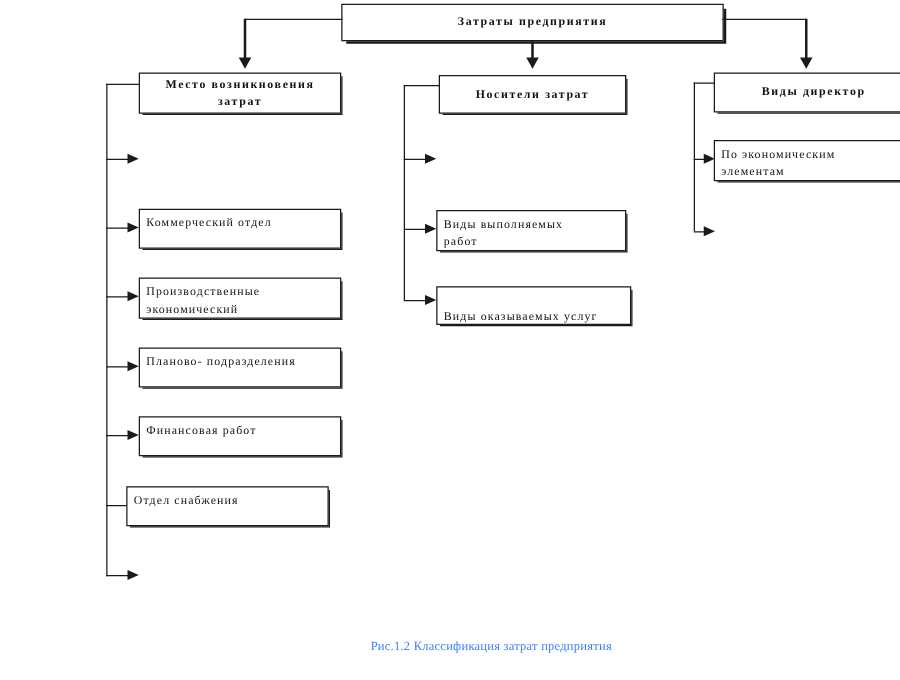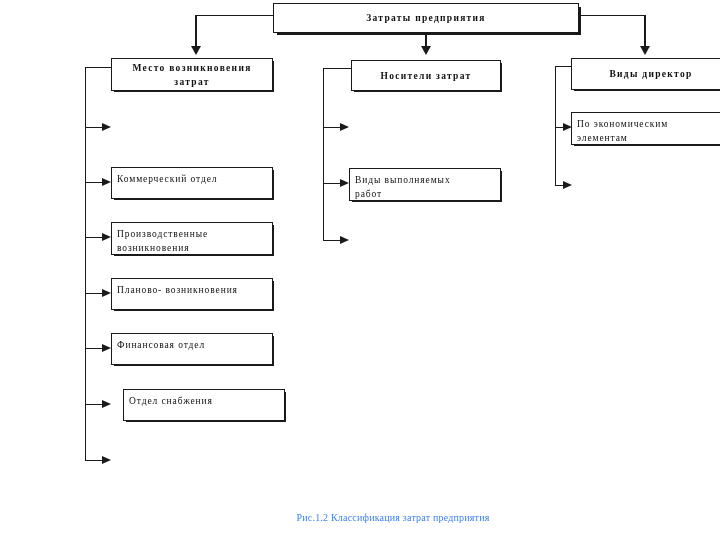--- a/index.html
+++ b/index.html
@@ -117,38 +117,38 @@
   <div class="hline" style="left:52px;top:182px;width:18px;"></div>
   <div class="arrow-right" style="left:69px;top:178px;"></div>
   <div class="box leaf pad-top" style="left:78px;top:167px;width:162px;height:32px;">
     <span class="lbl">Коммерческий отдел</span>
   </div>
 
   <div class="hline" style="left:52px;top:237px;width:18px;"></div>
   <div class="arrow-right" style="left:69px;top:233px;"></div>
   <div class="box leaf pad-top" style="left:78px;top:222px;width:162px;height:33px;">
     <span class="lbl">Производственные
-возникновения</span>
+экономический</span>
   </div>
 
   <div class="hline" style="left:52px;top:293px;width:18px;"></div>
   <div class="arrow-right" style="left:69px;top:289px;"></div>
   <div class="box leaf pad-top" style="left:78px;top:278px;width:162px;height:32px;">
-    <span class="lbl">Планово- возникновения</span>
+    <span class="lbl">Планово- подразделения</span>
   </div>
 
   <div class="hline" style="left:52px;top:348px;width:18px;"></div>
   <div class="arrow-right" style="left:69px;top:344px;"></div>
   <div class="box leaf pad-top" style="left:78px;top:333px;width:162px;height:32px;">
-    <span class="lbl">Финансовая отдел</span>
+    <span class="lbl">Финансовая работ</span>
   </div>
 
   <div class="hline" style="left:52px;top:404px;width:18px;"></div>
   <div class="arrow-right" style="left:69px;top:400px;"></div>
-  <div class="box leaf pad-top" style="left:90px;top:389px;width:162px;height:32px;">
+  <div class="box leaf pad-top" style="left:68px;top:389px;width:162px;height:32px;">
     <span class="lbl">Отдел снабжения</span>
   </div>
 
   <div class="hline" style="left:52px;top:460px;width:18px;"></div>
   <div class="arrow-right" style="left:69px;top:456px;"></div>
 
   <div class="box hdr" style="left:318px;top:60px;width:150px;height:31px;">
     <span class="lbl">Носители затрат</span>
   </div>
 
@@ -160,20 +160,23 @@
 
   <div class="hline" style="left:290px;top:183px;width:18px;"></div>
   <div class="arrow-right" style="left:307px;top:179px;"></div>
   <div class="box leaf pad-top" style="left:316px;top:168px;width:152px;height:33px;">
     <span class="lbl">Виды выполняемых
 работ</span>
   </div>
 
   <div class="hline" style="left:290px;top:240px;width:18px;"></div>
   <div class="arrow-right" style="left:307px;top:236px;"></div>
+  <div class="box leaf pad-low" style="left:316px;top:229px;width:156px;height:31px;">
+    <span class="lbl">Виды оказываемых услуг</span>
+  </div>
 
   <div class="box hdr" style="left:538px;top:58px;width:160px;height:32px;">
     <span class="lbl">Виды директор</span>
   </div>
 
   <div class="hline" style="left:522px;top:66px;width:17px;"></div>
   <div class="vline" style="left:522px;top:66px;height:119px;"></div>
 
   <div class="hline" style="left:522px;top:127px;width:10px;"></div>
   <div class="arrow-right" style="left:530px;top:123px;"></div>

